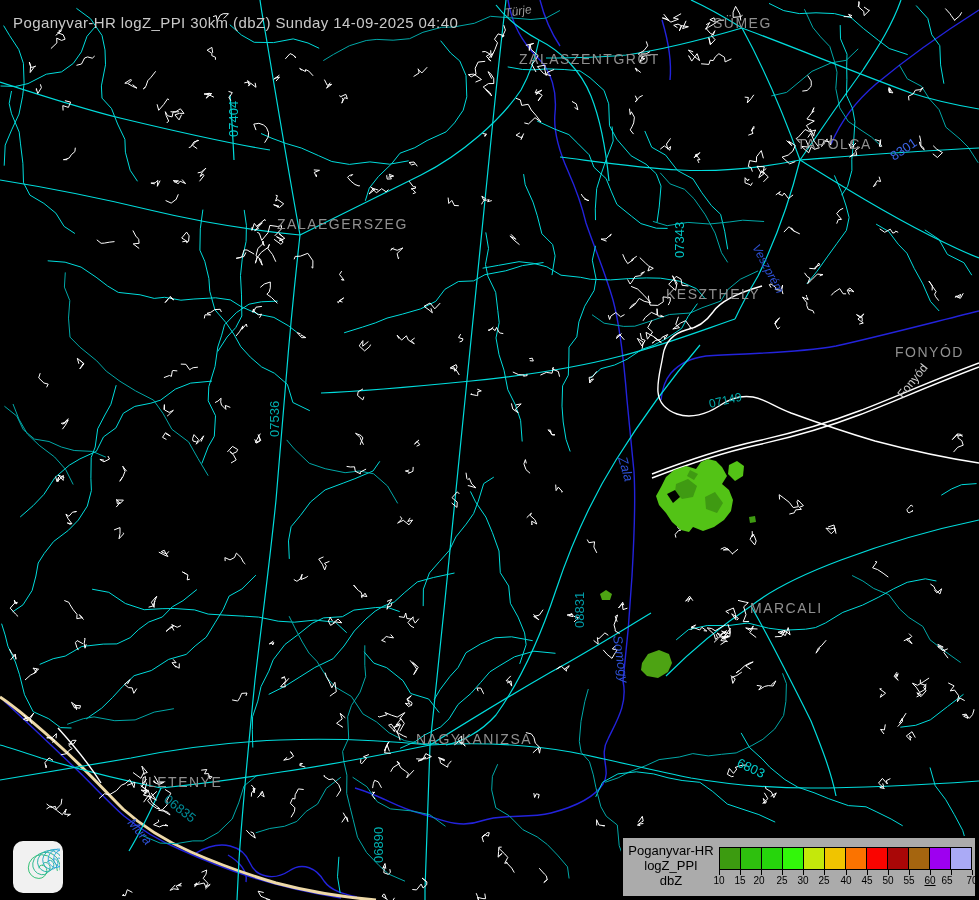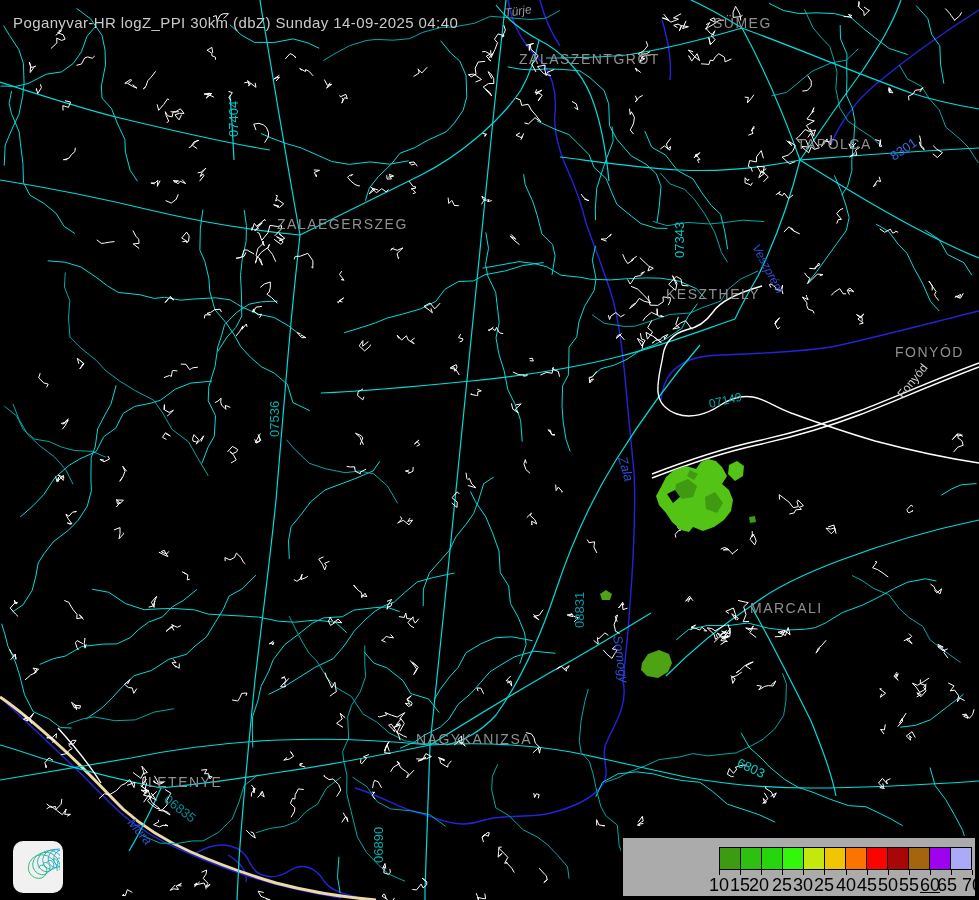--- a/index.html
+++ b/index.html
@@ -13,21 +13,21 @@
           background:#ababab;border:2px solid #000;}
   #legend-text{position:absolute;left:4px;top:5px;width:88px;text-align:center;color:#000;
                font-size:13px;line-height:15px;}
   #legend-colorbar{position:absolute;left:96px;top:9px;width:253px;height:23px;display:flex;
                    border:1px solid #000;box-sizing:border-box;}
   .lcell{flex:1 1 auto;border-right:1px solid #000;}
   .lcell:last-child{border-right:none;}
   #legend-tickmarks{position:absolute;left:96px;top:32px;width:253px;height:5px;}
   .tmark{position:absolute;top:0;width:1px;height:5px;background:#000;}
   #legend-ticks{position:absolute;left:96px;top:37px;width:253px;height:14px;}
-  .tick{position:absolute;top:0;transform:translateX(-50%);color:#000;font-size:18px;}
+  .tick{position:absolute;top:0;transform:translateX(-50%);color:#000;font-size:10px;}
   
   #logo{position:absolute;left:13px;top:841px;width:50px;height:52px;z-index:10;
         background:#f1f1f1;border-radius:10px;display:flex;align-items:center;justify-content:center;}
 </style>
 </head>
 <body>
 
 <div id="stage">
 
   <svg id="map-svg" width="979" height="900" viewBox="0 0 979 900">
@@ -481,20 +481,25 @@
       <text x="666" y="299" fill="#909090" font-size="14px" font-family="&quot;Liberation Sans&quot;,sans-serif" letter-spacing="1.5">KESZTHELY</text>
       <text x="895" y="357" fill="#909090" font-size="14px" font-family="&quot;Liberation Sans&quot;,sans-serif" letter-spacing="1.5">FONYÓD</text>
       <text x="750" y="613" fill="#909090" font-size="14px" font-family="&quot;Liberation Sans&quot;,sans-serif" letter-spacing="1.5">MARCALI</text>
       <text x="416" y="744" fill="#909090" font-size="14px" font-family="&quot;Liberation Sans&quot;,sans-serif" letter-spacing="1.5">NAGYKANIZSA</text>
       <text x="148" y="787" fill="#909090" font-size="14px" font-family="&quot;Liberation Sans&quot;,sans-serif" letter-spacing="1.5">LETENYE</text>
     </svg>
 
   <div id="title-bar">Poganyvar-HR logZ_PPI 30km (dbZ) Sunday 14-09-2025 04:40</div>
 
   <div id="legend">
+    <div id="legend-text">
+      <div>Poganyvar-HR</div>
+      <div>logZ_PPI</div>
+      <div>dbZ</div>
+    </div>
     <div id="legend-colorbar">
         <div class="lcell" style="background: rgb(60, 155, 16);"></div>
         <div class="lcell" style="background: rgb(46, 192, 14);"></div>
         <div class="lcell" style="background: rgb(38, 213, 12);"></div>
         <div class="lcell" style="background: rgb(50, 247, 10);"></div>
         <div class="lcell" style="background: rgb(196, 232, 11);"></div>
         <div class="lcell" style="background: rgb(240, 196, 0);"></div>
         <div class="lcell" style="background: rgb(251, 115, 0);"></div>
         <div class="lcell" style="background: rgb(250, 4, 0);"></div>
         <div class="lcell" style="background: rgb(169, 7, 7);"></div>

